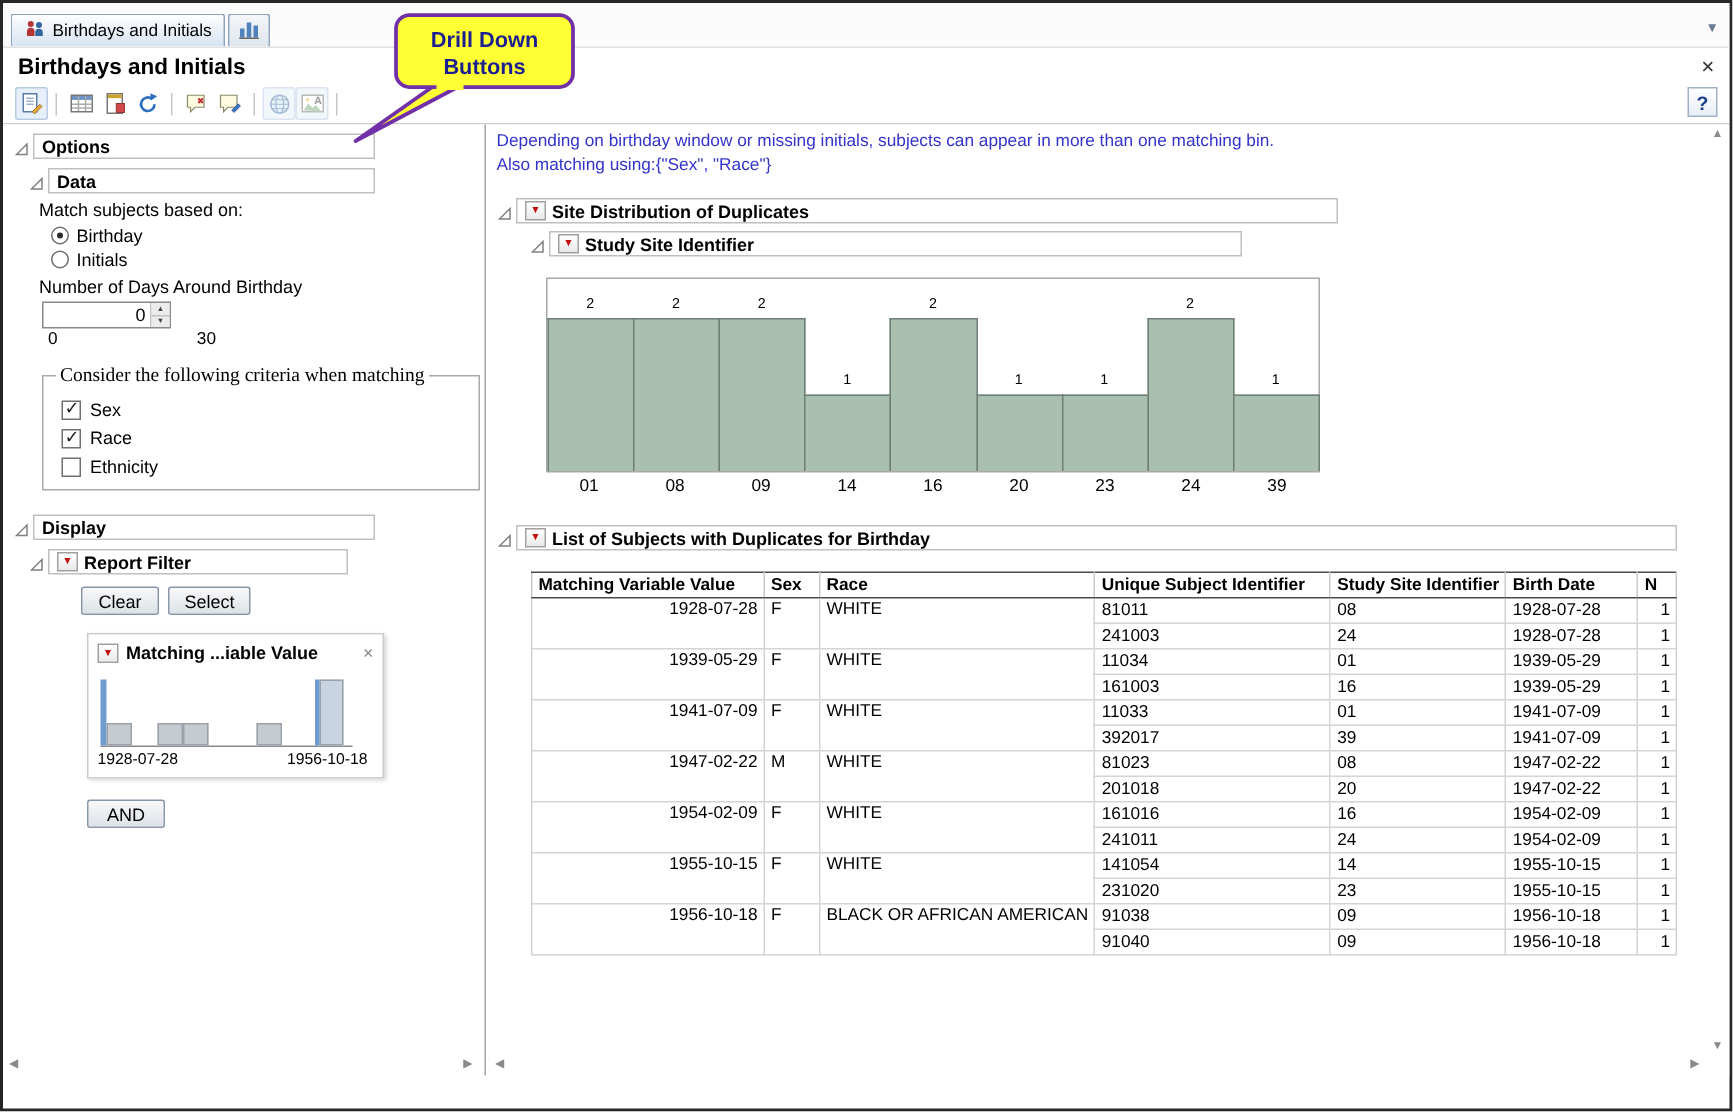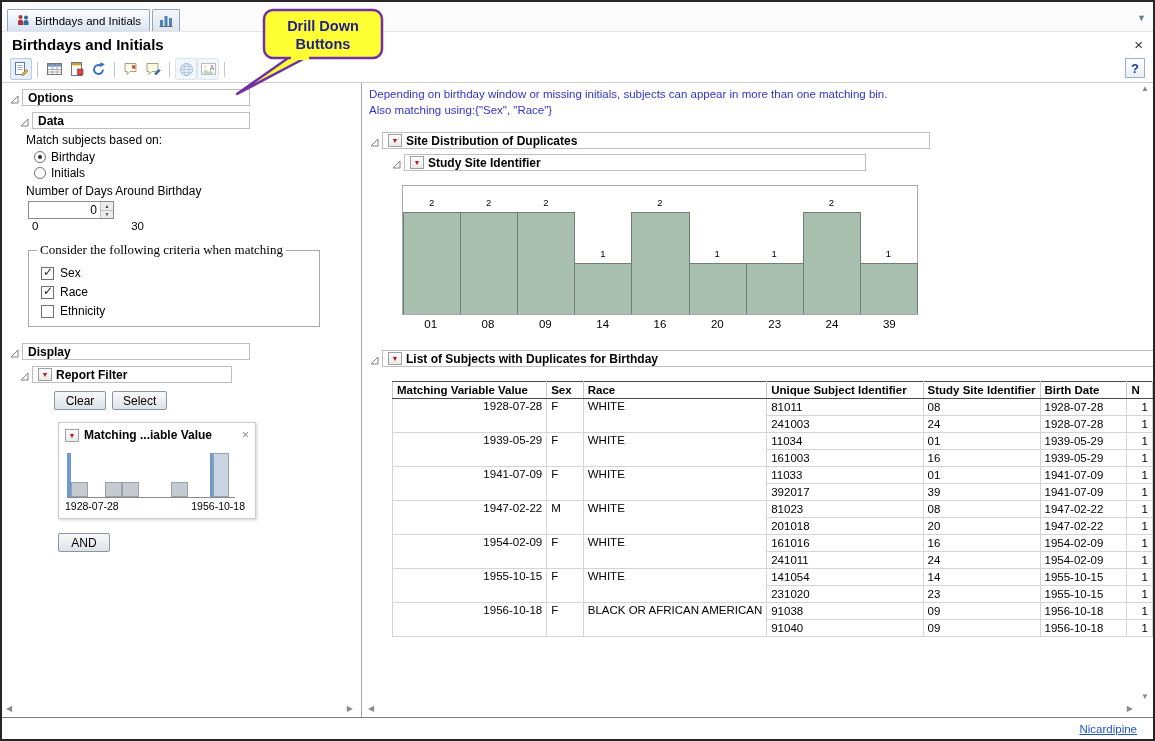--- a/index.html
+++ b/index.html
@@ -42,21 +42,21 @@
   .tsep { width: 1px; height: 15px; background: #c6c6c6; margin: 0 5px; }
   .helpbtn {
     position: absolute; right: 8px; top: 2px; width: 20px; height: 20px;
     border: 1px solid #9fb0c4; display: flex; align-items: center; justify-content: center;
     color: #1b3f8f; font-weight: bold; font-size: 13px;
     background: linear-gradient(#ffffff, #e8eef7); cursor: pointer;
   }
 
   
   .main { display: flex; height: 635px; border-top: 1px solid #cdcdcd; position: relative; }
-  .left-panel { width: 360px; border-right: 1px solid #a6a6a6; position: relative; overflow: hidden; padding: 6px 0 0 6px; background: #fff; }
+  .left-panel { width: 322px; border-right: 1px solid #a6a6a6; position: relative; overflow: hidden; padding: 6px 0 0 6px; background: #fff; }
   .report { flex: 1; position: relative; overflow: hidden; padding: 4px 0 0 4px; background: #fff; }
 
   
   .outline { display: flex; align-items: center; gap: 3px; }
   .disc { flex: 0 0 auto; width: 9px; height: 9px; cursor: pointer; }
   .obox {
     border: 1px solid #bfbfbf; height: 17px; display: flex; align-items: center; gap: 4px;
     padding: 0 5px; font-weight: bold; background: #fff; flex: 1; white-space: nowrap; overflow: hidden;
   }
   .rtb {
@@ -578,23 +578,20 @@
         <span class="sarr l"></span>
         <span class="sarr r"></span>
       </div>
       <div class="vscroll">
         <span class="sarr u"></span>
         <span class="sarr d"></span>
       </div>
     </div>
   </div>
 
-  <div class="statusbar">
-    <a>Nicardipine</a>
-  </div>
 
   <svg class="callout" width="170" height="95">
     <polygon points="64,50 82,50 10,88" fill="#ffff33" stroke="#7230a8" stroke-width="2.5" stroke-linejoin="round"></polygon>
     <rect x="37" y="4" width="118" height="48" rx="9" fill="#ffff33" stroke="#7230a8" stroke-width="2.5"></rect>
     <rect x="64" y="49" width="18" height="5" fill="#ffff33"></rect>
     <text x="96" y="25" text-anchor="middle" font-size="14.5" font-weight="bold" fill="#1c1f8f">Drill Down</text>
     <text x="96" y="43" text-anchor="middle" font-size="14.5" font-weight="bold" fill="#1c1f8f">Buttons</text>
   </svg>
 
 </div>

